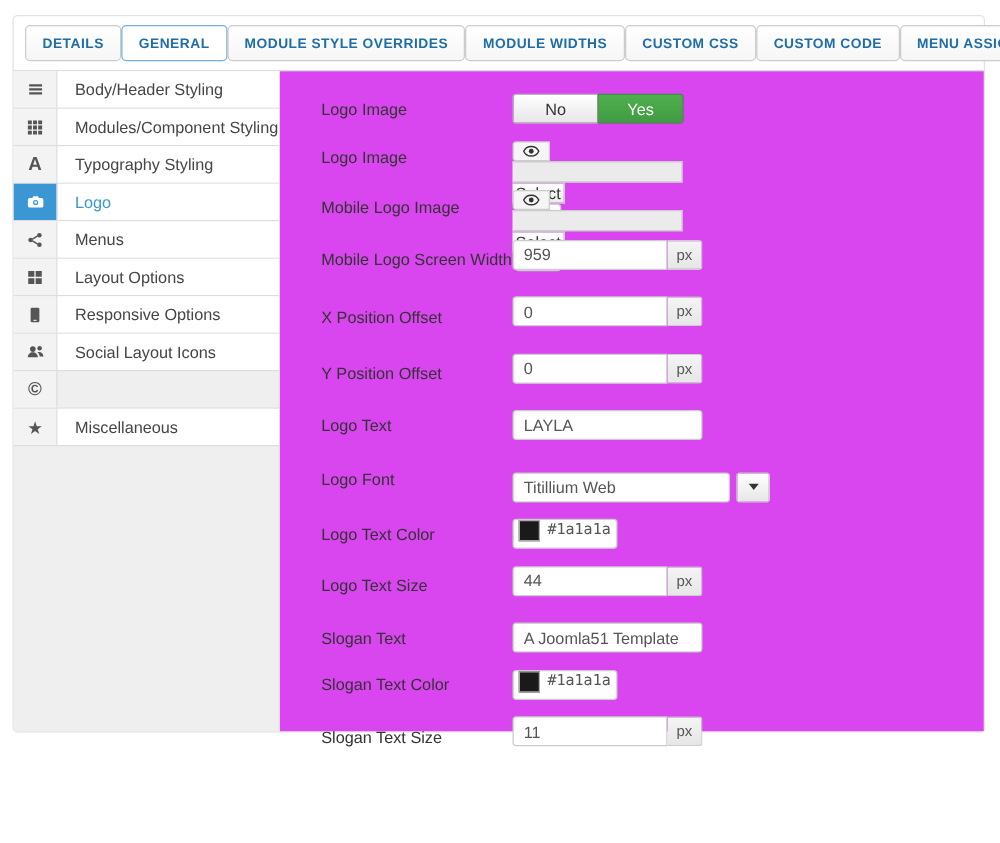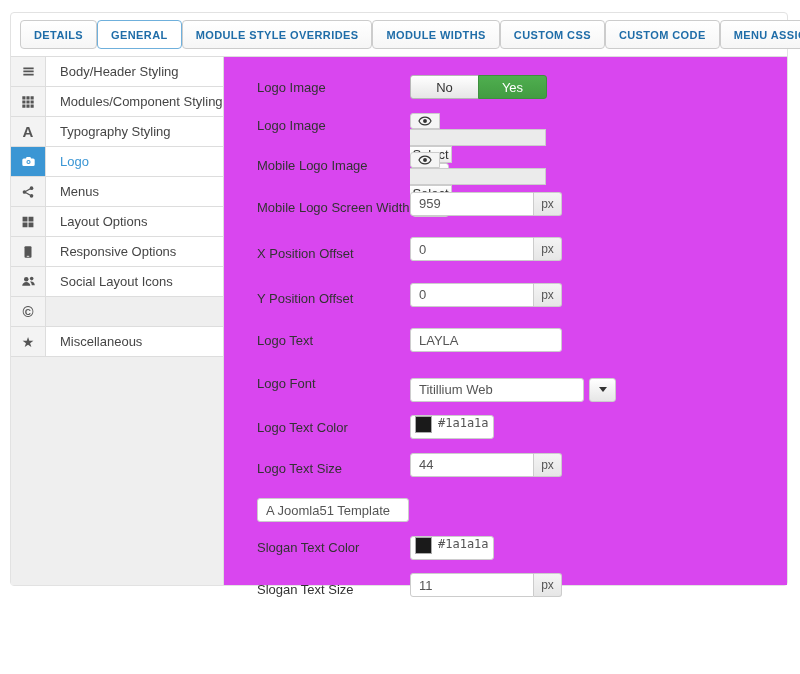--- a/index.html
+++ b/index.html
@@ -326,20 +326,21 @@
 
       <div class="frow">
         <div class="flabel">Logo Text Size</div>
         <div class="num-group">
           <input class="num-input" type="text" value="44" style="">
           <div class="addon-px">px</div>
         </div>
       </div>
 
       <div class="frow">
+        <div class="flabel">Slogan Text</div>
         <input class="text-input" type="text" value="A Joomla51 Template" style="">
       </div>
 
       <div class="frow">
         <div class="flabel">Slogan Text Color</div>
         <div class="color-field">
           <span class="swatch" style="background-color: rgb(26, 26, 26);"></span>
           <span class="color-text">#1a1a1a</span>
         </div>
       </div>

